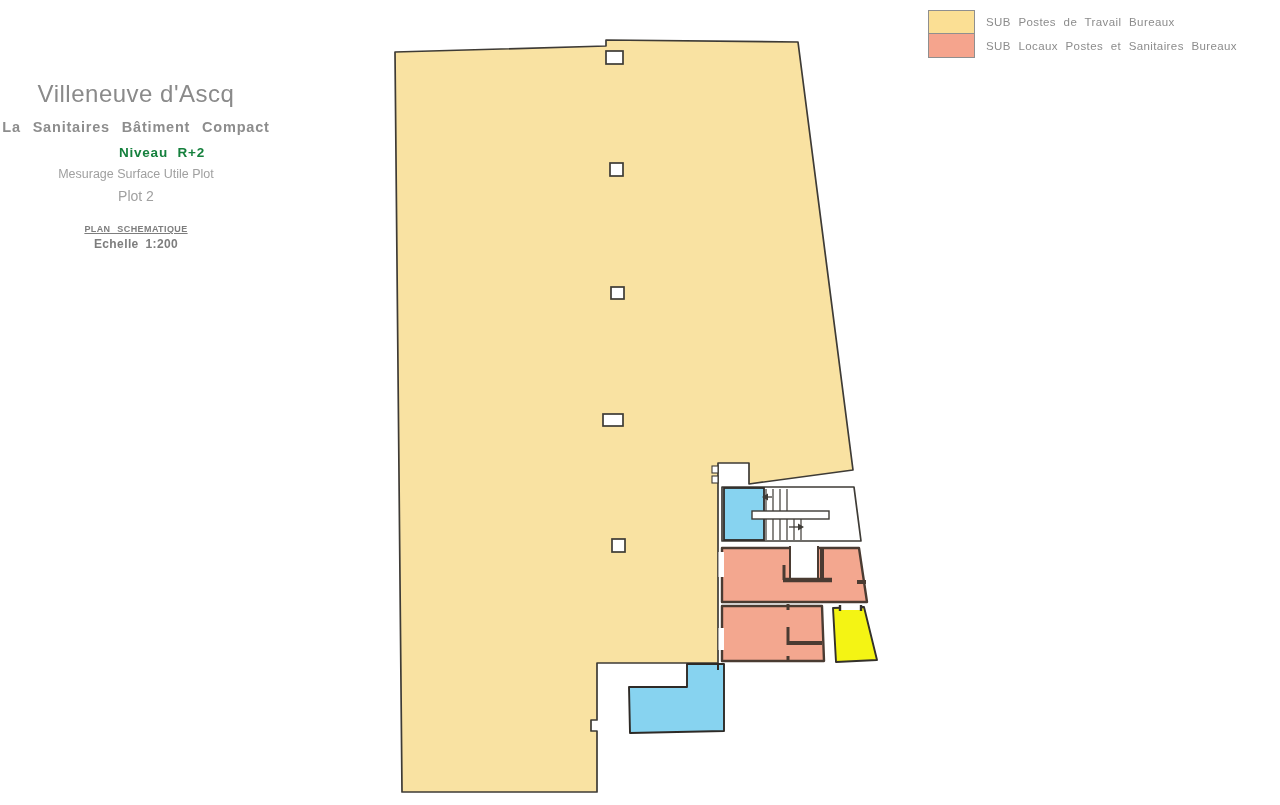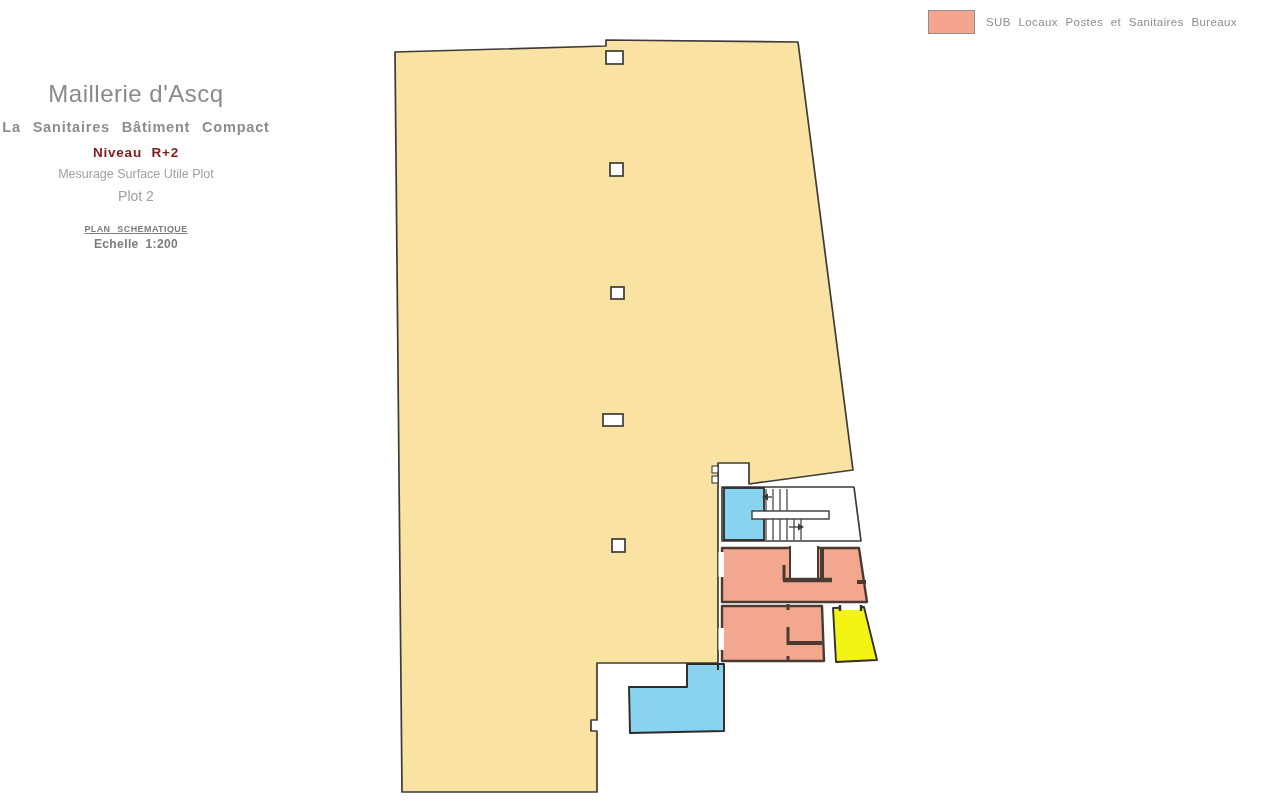--- a/index.html
+++ b/index.html
@@ -5,48 +5,52 @@
   html,body{margin:0;padding:0;}
   body{
     width:1280px;height:805px;background:#ffffff;position:relative;overflow:hidden;
     font-family:"Liberation Sans",sans-serif;
   }
   
   .title-block{position:absolute;left:0;top:0;width:280px;}
   .tb{position:absolute;left:0;width:272px;text-align:center;color:#8a8a8a;}
   .tb-city{top:80px;font-size:24px;letter-spacing:0.5px;color:#8a8a8a;}
   .tb-building{top:119px;font-size:14.5px;font-weight:bold;letter-spacing:0.8px;word-spacing:7px;color:#8d8d8d;}
-  .tb-level{top:145px;font-size:13.5px;font-weight:bold;letter-spacing:0.8px;word-spacing:5px;color:#7f1d1d;}
+  .tb-level{top:145px;font-size:13.5px;font-weight:bold;letter-spacing:0.8px;word-spacing:5px;color:#15803d;padding-left:26px;}
   .tb-measure{top:167px;font-size:12.5px;color:#a0a0a0;}
   .tb-plot{top:188px;font-size:14px;color:#a0a0a0;}
   .tb-plantype{top:224px;font-size:9px;font-weight:bold;letter-spacing:0.4px;word-spacing:4px;text-decoration:underline;color:#7d7d7d;}
   .tb-scale{top:237px;font-size:12px;font-weight:bold;letter-spacing:0.4px;word-spacing:3px;color:#7d7d7d;}
   
   .legend{position:absolute;left:928px;top:10px;}
   .legend-row{display:flex;align-items:center;height:24px;}
   .legend-swatch{width:47px;height:24px;border:1.5px solid #8f8f8f;box-sizing:border-box;flex:0 0 auto;}
   .legend-row + .legend-row .legend-swatch{border-top:none;}
   .legend-label{margin-left:11px;font-size:11.5px;color:#8c8c8c;letter-spacing:0.4px;word-spacing:4px;white-space:nowrap;}
   
   .plan-svg{position:absolute;left:0;top:0;}
 </style>
 </head>
 <body>
 
 <div class="title-block">
-  <div class="tb tb-city">Maillerie d'Ascq</div>
+  <div class="tb tb-city">Villeneuve d'Ascq</div>
   <div class="tb tb-building">La Sanitaires Bâtiment Compact</div>
   <div class="tb tb-level">Niveau R+2</div>
   <div class="tb tb-measure">Mesurage Surface Utile Plot</div>
   <div class="tb tb-plot">Plot 2</div>
   <div class="tb tb-plantype">PLAN SCHEMATIQUE</div>
   <div class="tb tb-scale">Echelle 1:200</div>
 </div>
 
 <div class="legend">
+  <div class="legend-row">
+    <div class="legend-swatch" style="background: rgb(251, 223, 148);"></div>
+    <div class="legend-label">SUB Postes de Travail Bureaux</div>
+  </div>
   <div class="legend-row">
     <div class="legend-swatch" style="background: rgb(245, 164, 141);"></div>
     <div class="legend-label">SUB Locaux Postes et Sanitaires Bureaux</div>
   </div>
 </div>
 
 <svg class="plan-svg" width="1280" height="805" viewBox="0 0 1280 805">
 
   <polygon points="395,52 606,46 606,40 798,42 853,470 749,484 749,463 718,463 718,663 597,663 597,720 591,720 591,731 597,731 597,792 402,792" fill="var(--c-workspace)" stroke="var(--c-outline)" stroke-width="1.7" stroke-linejoin="round"></polygon>
 

